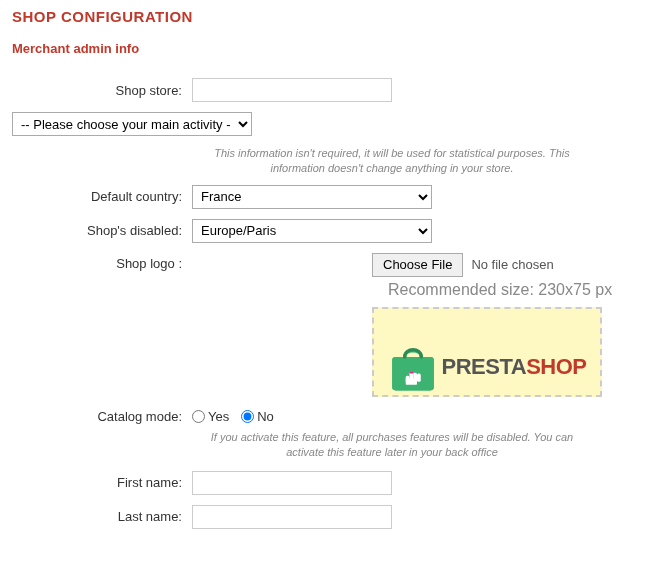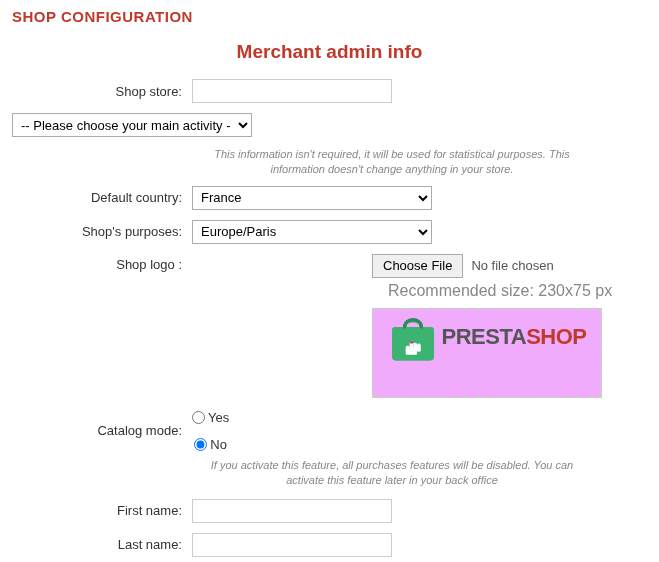--- a/index.html
+++ b/index.html
@@ -16,23 +16,22 @@
       color: #c0392b;
       font-size: 15px;
       font-weight: bold;
       text-transform: uppercase;
       margin-bottom: 16px;
       letter-spacing: 0.5px;
     }
     .section-label {
       color: #c0392b;
       font-weight: bold;
-      font-size: 19px;
-      margin-bottom: 16px;
-      text-align: center;
+      font-size: 13px;
+      margin-bottom: 22px;
     }
     .form-row {
       display: flex;
       align-items: center;
       margin-bottom: 10px;
     }
     .form-label {
       text-align: right;
       width: 180px;
       padding-right: 10px;
@@ -95,23 +94,23 @@
       color: #888;
       margin-top: 4px;
       margin-left: 16px;
     }
     .logo-preview {
       border: 2px dashed #ccc;
       width: 230px;
       height: 90px;
       margin-top: 8px;
       display: flex;
-      align-items: flex-start;
+      align-items: flex-end;
       justify-content: center;
-      background: #f0abfc;
+      background: #fef9c3;
       position: relative;
     }
     .prestashop-logo {
       display: flex;
       align-items: center;
       gap: 4px;
     }
     .bag-icon {
       width: 50px;
       height: 55px;
@@ -128,21 +127,20 @@
       font-style: italic;
       text-align: center;
       max-width: 400px;
       line-height: 1.4;
       margin-bottom: 10px;
     }
     .radio-group {
       display: flex;
       align-items: center;
       gap: 12px;
-      flex-direction: column;
     }
     .radio-label {
       display: flex;
       align-items: center;
       gap: 3px;
       font-size: 13px;
     }
     input[type="radio"] {
       margin: 0;
     }
@@ -168,21 +166,21 @@
 <div class="hint-row">This information isn't required, it will be used for statistical purposes. This information doesn't change anything in your store.</div>
 
 <div class="form-row">
   <label class="form-label">Default country:</label>
   <select class="form-select">
     <option>France</option>
   </select>
 </div>
 
 <div class="form-row">
-  <label class="form-label">Shop's purposes:</label>
+  <label class="form-label">Shop's disabled:</label>
   <select class="form-select">
     <option>Europe/Paris</option>
   </select>
 </div>
 
 <div class="form-row" style="align-items:flex-start; margin-top:6px;">
   <label class="form-label" style="padding-top:3px;">Shop logo :</label>
   <div class="logo-area">
     <div class="file-row">
       <button class="choose-file-btn">Choose File</button>

